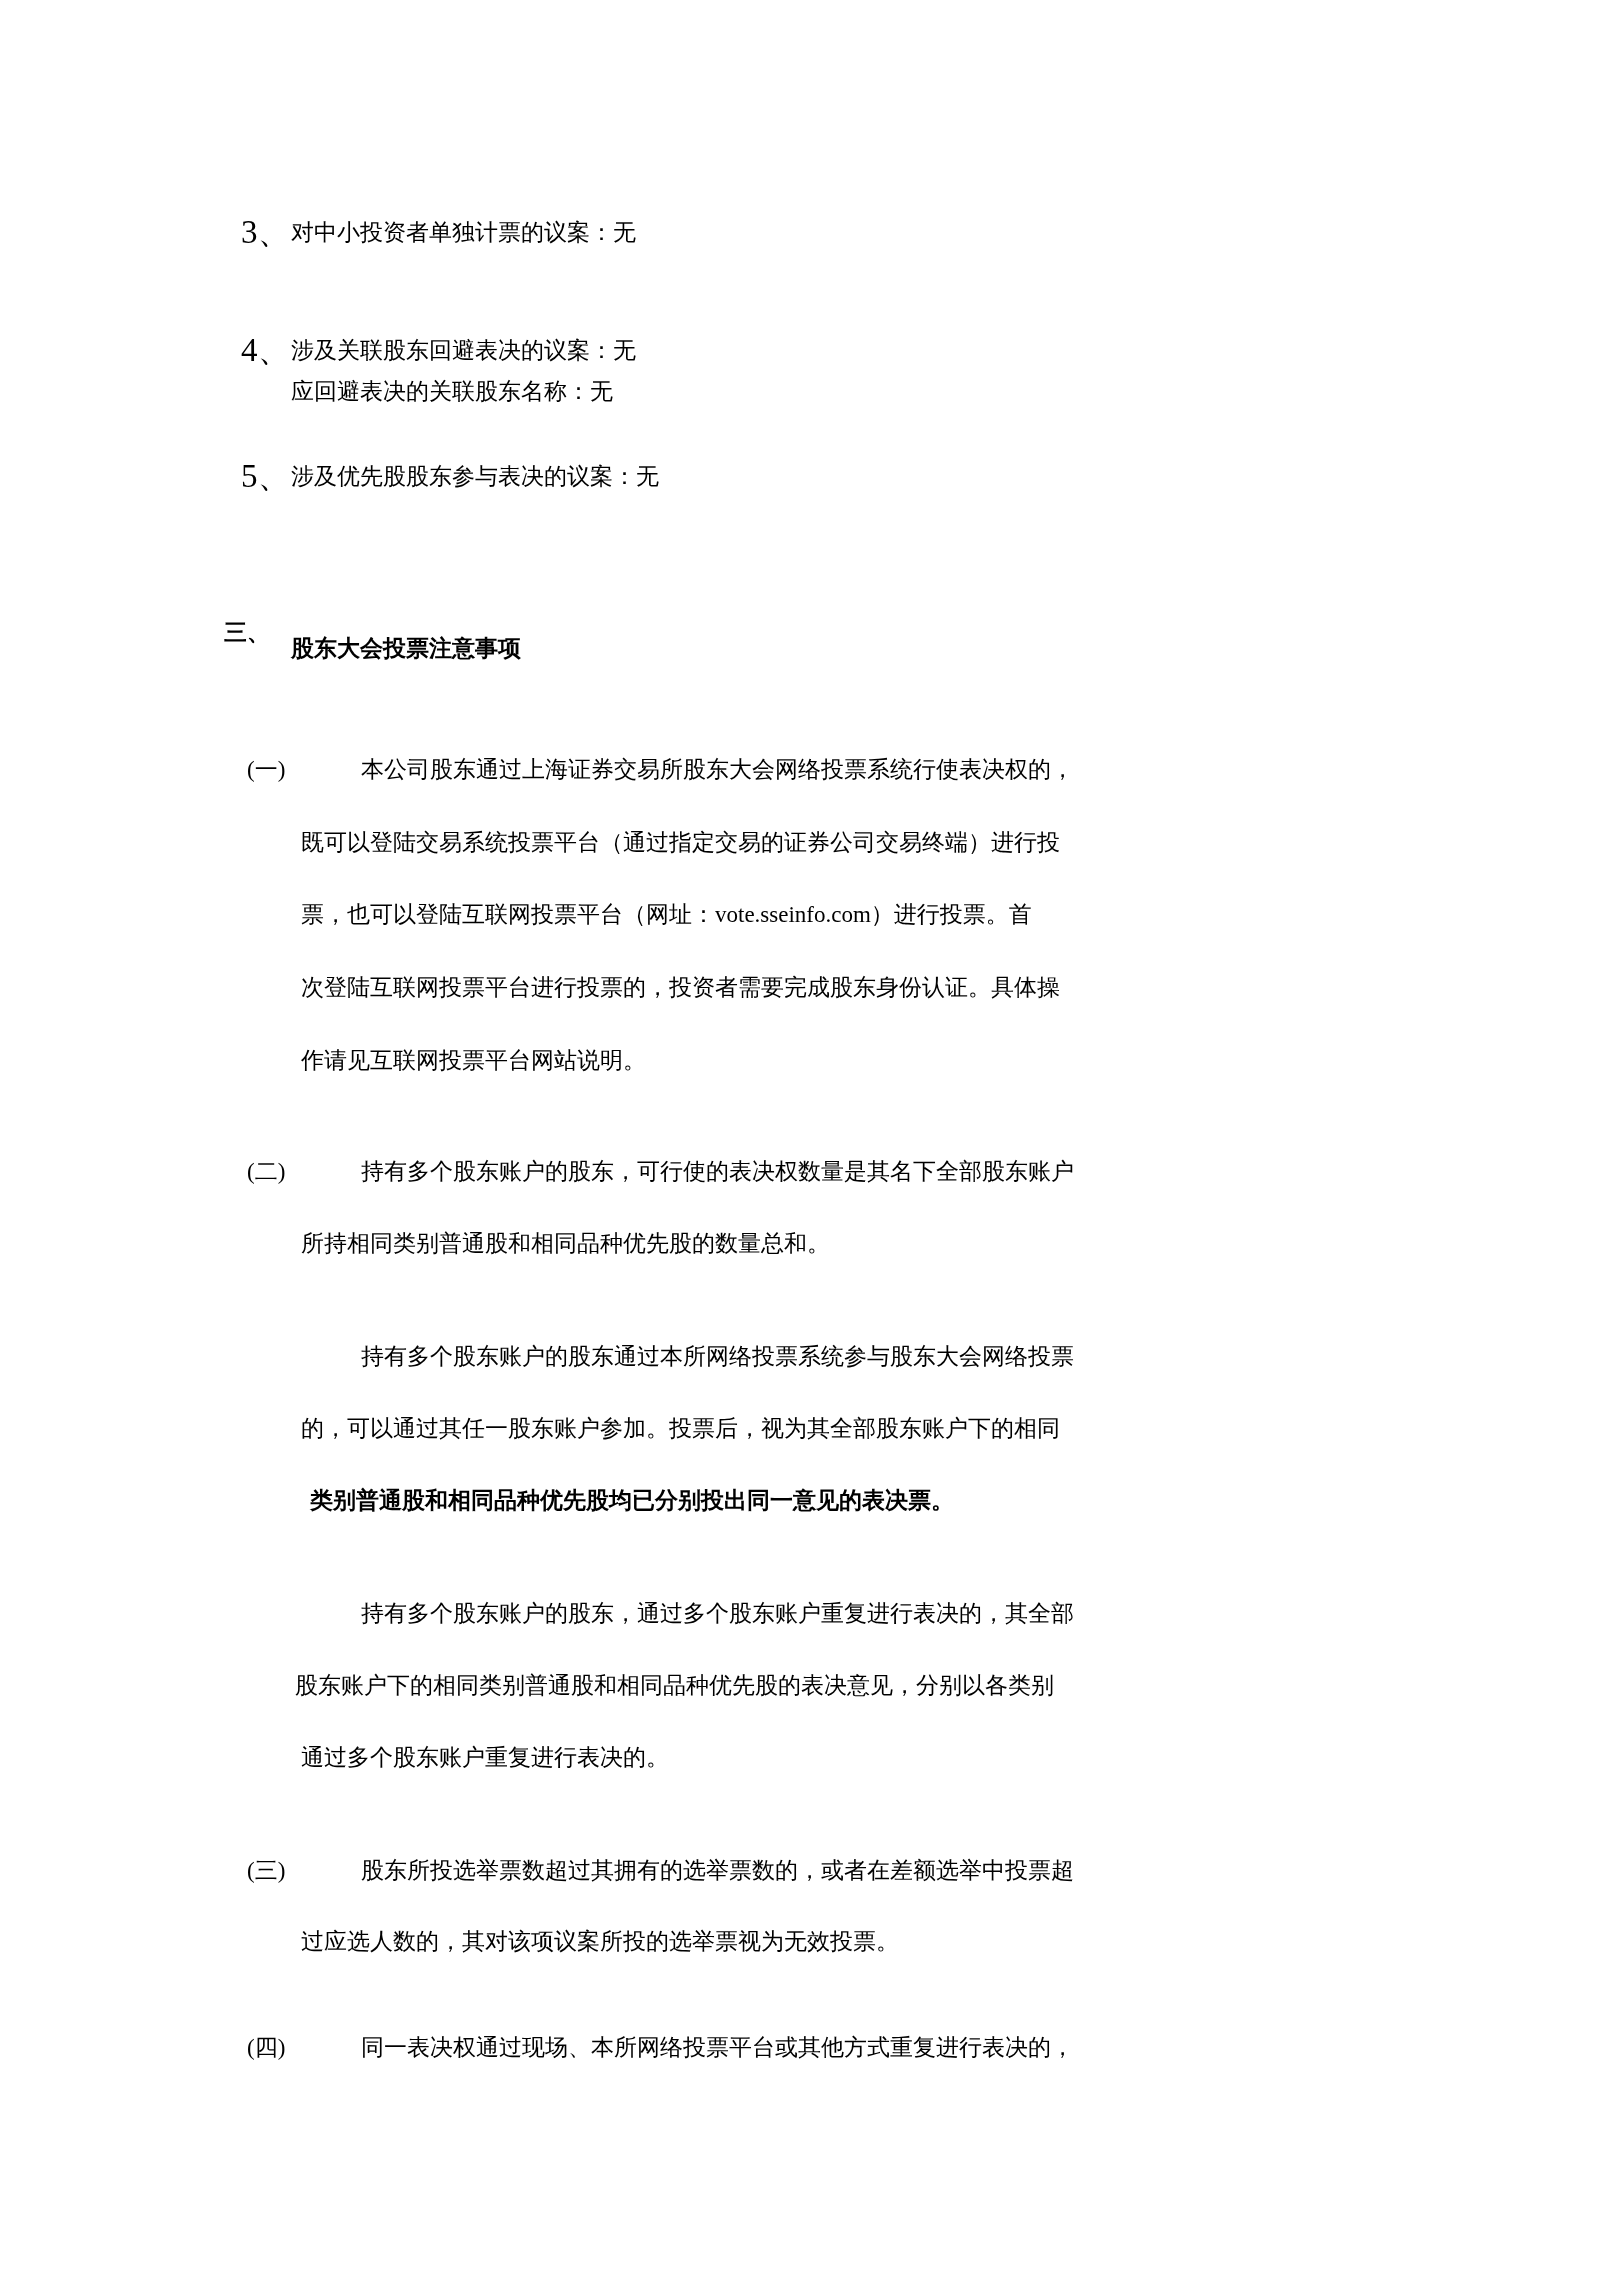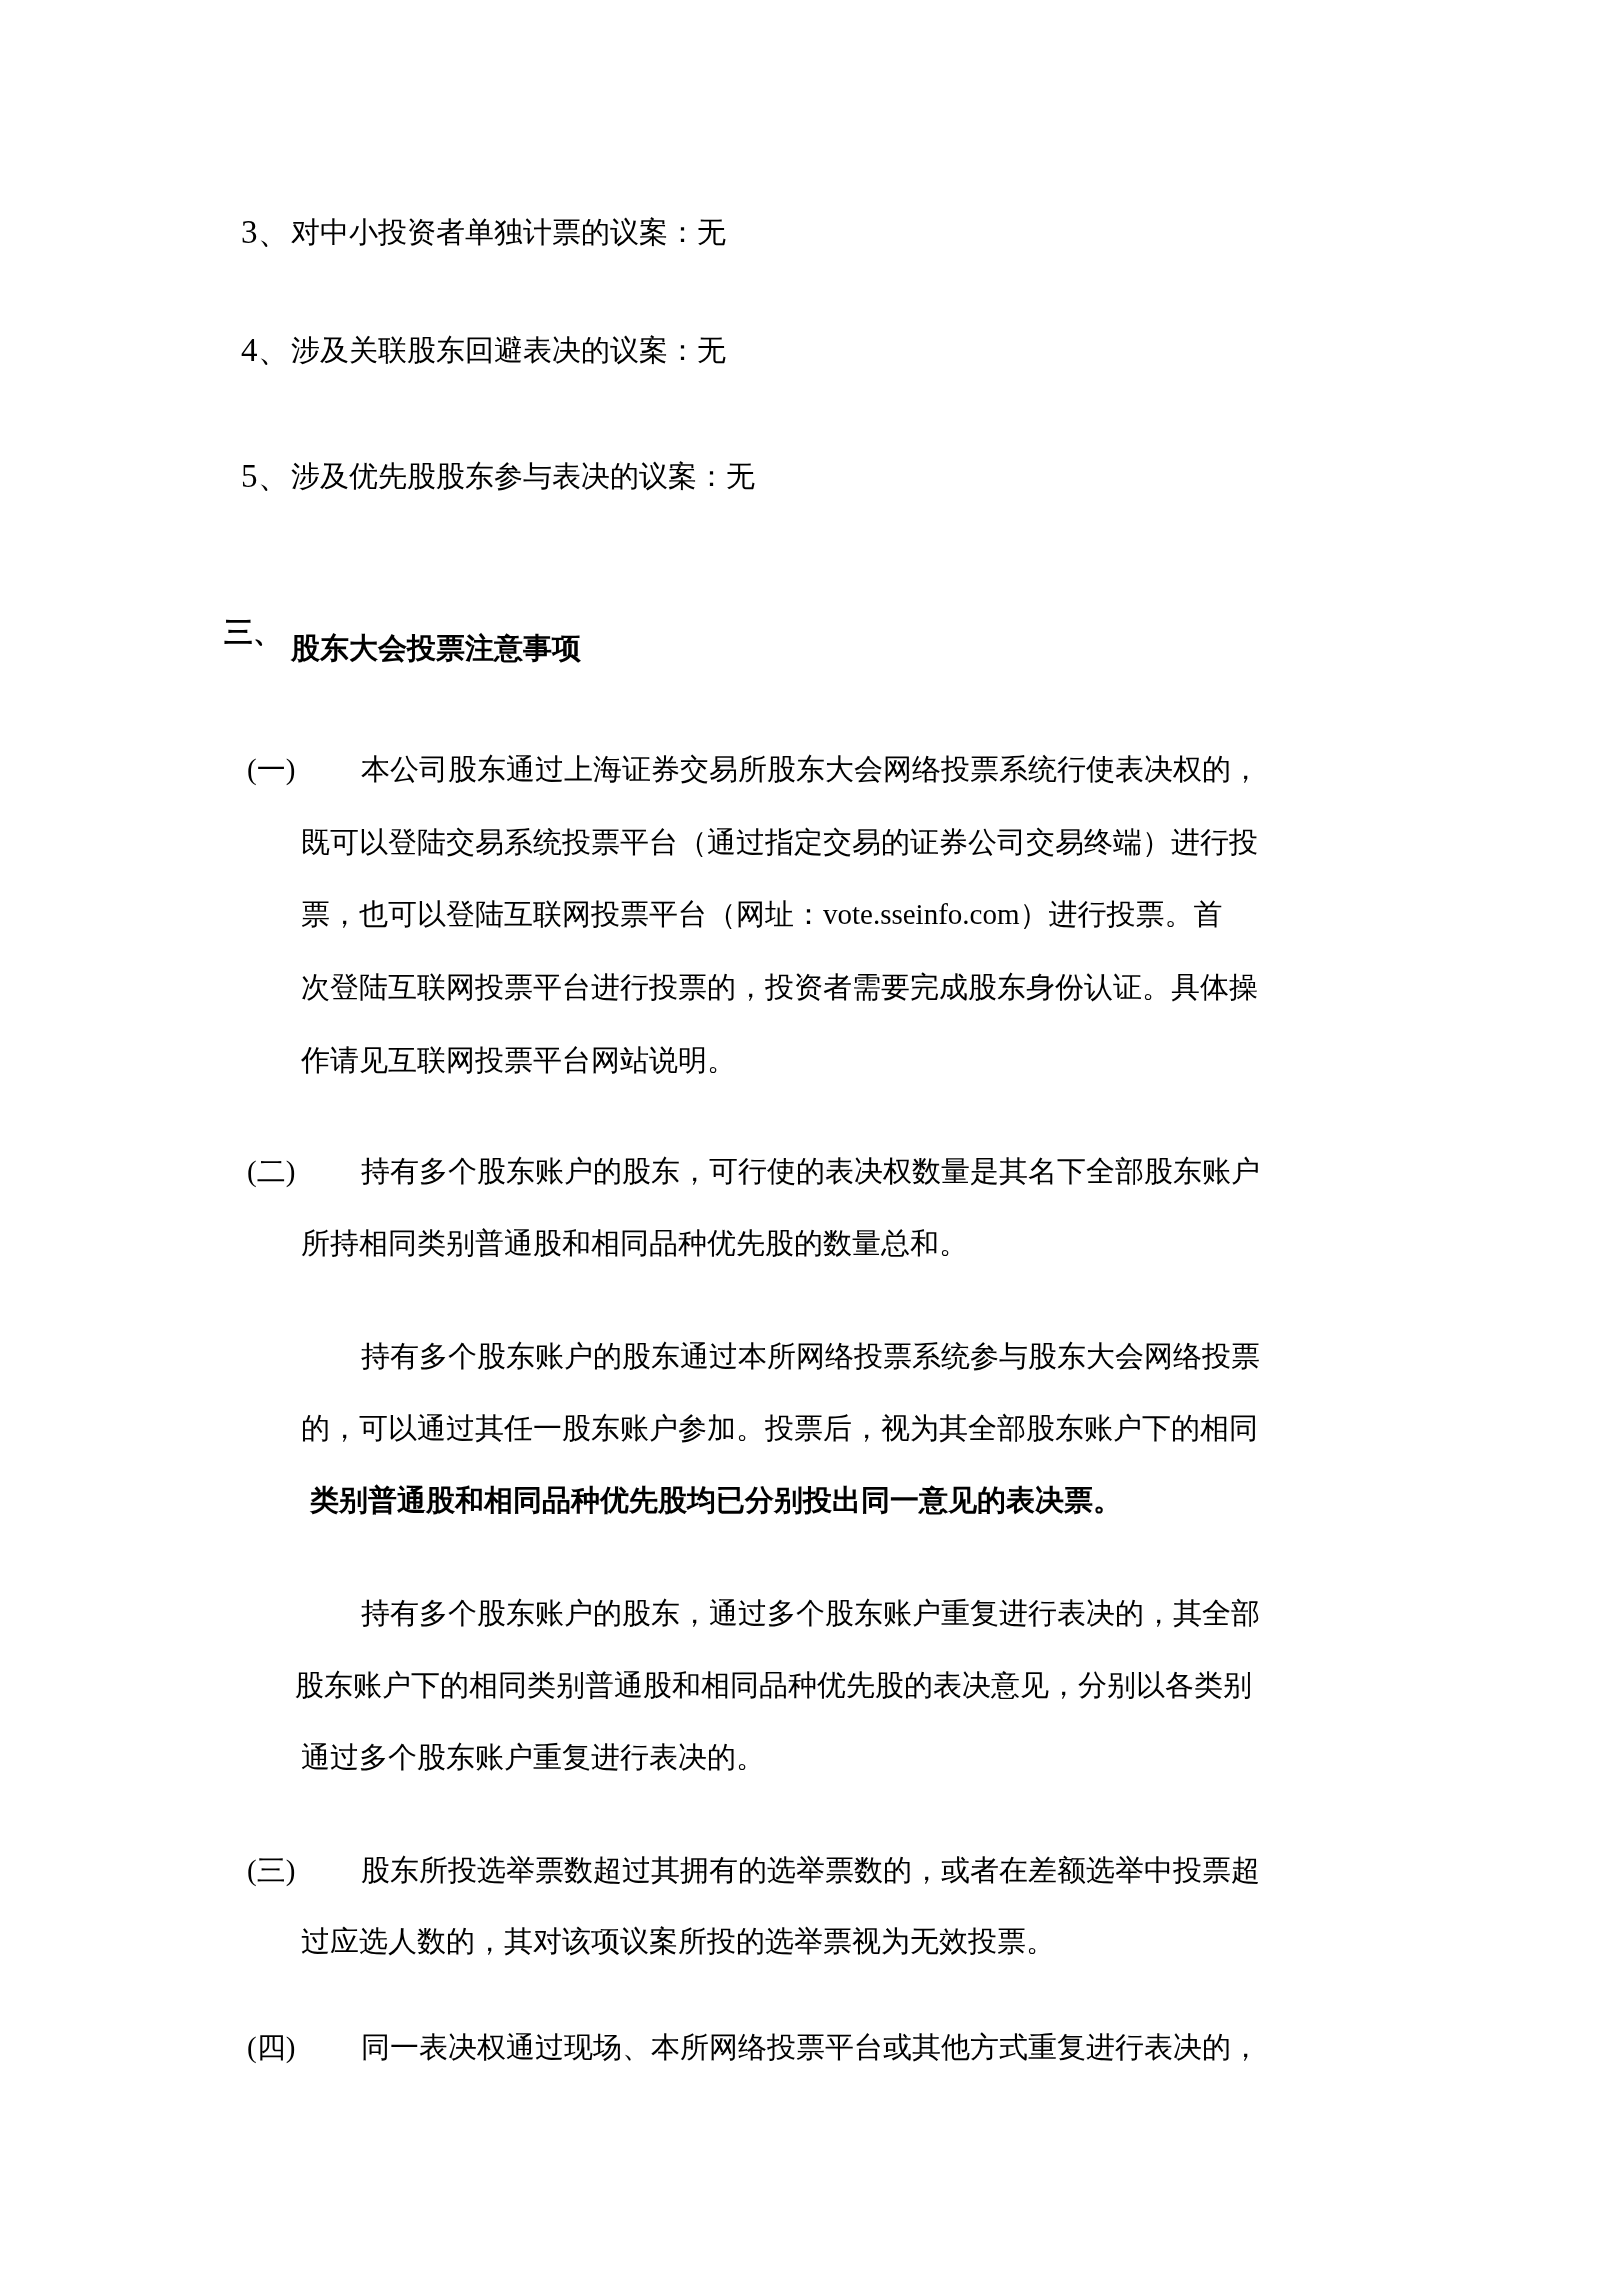--- a/index.html
+++ b/index.html
@@ -11,21 +11,21 @@
     position: relative;
     width: 1623px;
     height: 2295px;
     background: #ffffff;
     overflow: hidden;
     font-family: "Liberation Serif", "DejaVu Serif", serif;
     color: #000000;
   }
   .line {
     position: absolute;
-    font-size: 29px;
+    font-size: 23px;
     line-height: 37px;
     white-space: nowrap;
     letter-spacing: 0px;
   }
   .num {
     font-size: 33px;
   }
   .heading {
     font-weight: 700;
   }
@@ -33,20 +33,21 @@
 </head>
 <body>
 
 <div class="page">
 
   <div class="line num" style="left:241px; top:214px;">3、</div>
   <div class="line" style="left:291px; top:214px;">对中小投资者单独计票的议案：无</div>
 
   <div class="line num" style="left:241px; top:332px;">4、</div>
   <div class="line" style="left:291px; top:332px;">涉及关联股东回避表决的议案：无</div>
+  <div class="line" style="left:291px; top:373px;">应回避表决的关联股东名称：无</div>
 
   <div class="line num" style="left:241px; top:458px;">5、</div>
   <div class="line" style="left:291px; top:458px;">涉及优先股股东参与表决的议案：无</div>
 
   <div class="line heading" style="left:224px; top:614px;">三、</div>
   <div class="line heading" style="left:291px; top:614px;margin-top:16px;">股东大会投票注意事项</div>
 
   <div class="line" style="left:247px; top:751px;">(一)</div>
   <div class="line" style="left:361px; top:751px;">本公司股东通过上海证券交易所股东大会网络投票系统行使表决权的，</div>
   <div class="line" style="left:301px; top:824px;">既可以登陆交易系统投票平台（通过指定交易的证券公司交易终端）进行投</div>

